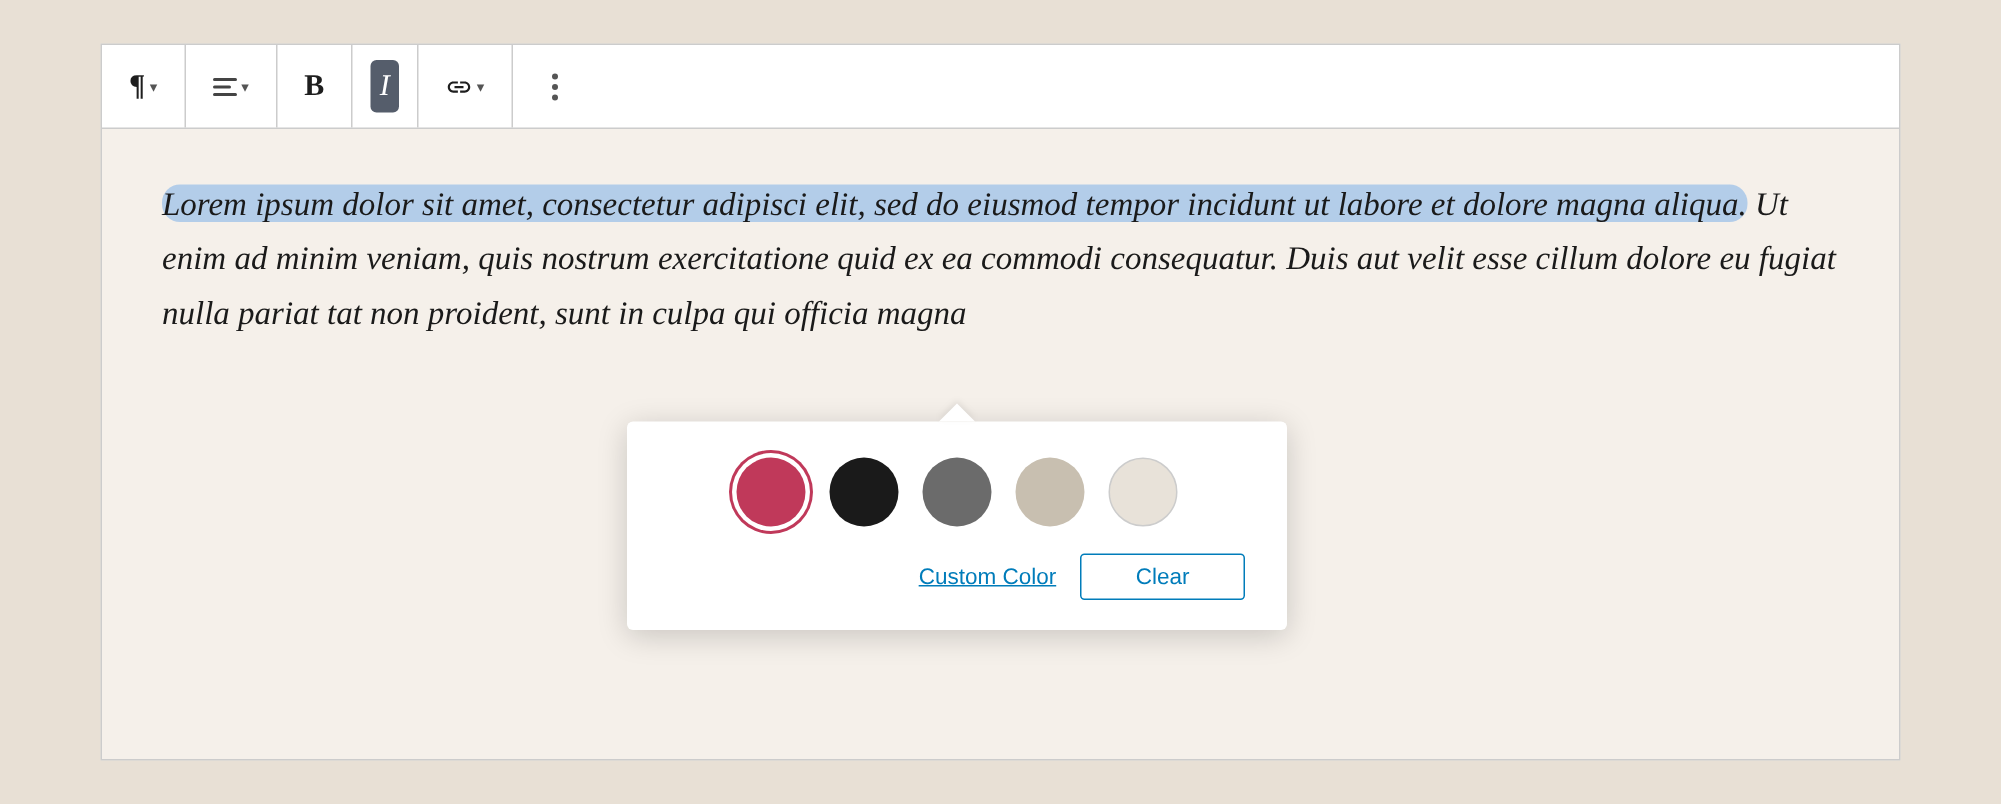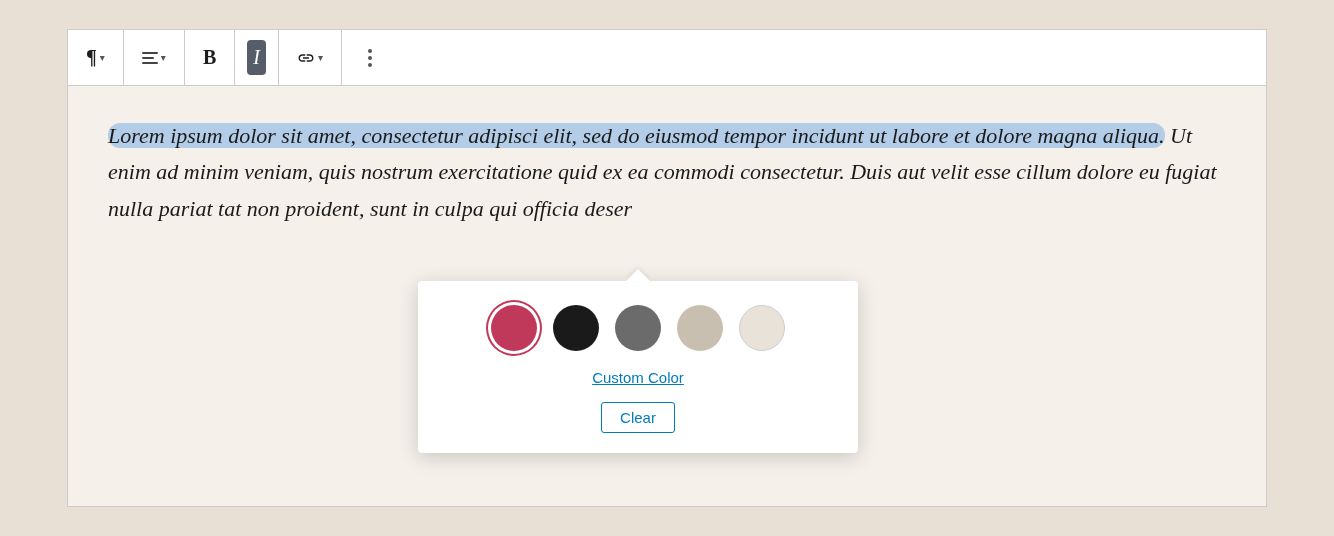--- a/index.html
+++ b/index.html
@@ -150,39 +150,38 @@
 
     .color-swatch.selected {
       box-shadow: 0 0 0 3px #fff, 0 0 0 5px #c0395a;
     }
 
     .popup-actions {
       display: flex;
       align-items: center;
       justify-content: flex-end;
       gap: 16px;
-      flex-direction: column;
     }
 
     .custom-color-link {
       color: #007cba;
       text-decoration: underline;
       cursor: pointer;
       font-family: -apple-system, BlinkMacSystemFont, 'Segoe UI', sans-serif;
       font-size: 15px;
       font-style: normal;
       background: none;
       border: none;
     }
 
     .clear-btn {
       font-family: -apple-system, BlinkMacSystemFont, 'Segoe UI', sans-serif;
       font-size: 15px;
       font-style: normal;
-      padding: 6px 18px;
+      padding: 6px 36px;
       border: 1.5px solid #007cba;
       color: #007cba;
       background: #fff;
       border-radius: 3px;
       cursor: pointer;
     }
 
     .three-dots {
       display: flex;
       flex-direction: column;
@@ -265,23 +264,23 @@
             <span></span>
             <span></span>
         </div>
       </button>
     </div>
   </div>
 
   <div class="content-area">
     <p>
       <span class="selected-text">Lorem ipsum dolor sit amet, consectetur adipisci elit, sed do eiusmod tempor incidunt ut labore et dolore magna aliqua.</span><span> Ut enim ad minim veniam, quis nostrum exercitatione</span>
-      <span>                          </span><span>quid ex ea commodi consectetur. Duis aut</span>
+      <span>                          </span><span>quid ex ea commodi consequatur. Duis aut</span>
       <span>                </span><span>velit esse cillum dolore eu fugiat nulla pariat</span>
-      <span>              </span><span>tat non proident, sunt in culpa qui officia deser</span>
+      <span>              </span><span>tat non proident, sunt in culpa qui officia magna</span>
     </p>
 
     <div class="color-popup">
       <div class="popup-arrow"></div>
       <div class="color-swatches">
         <button class="color-swatch selected" style="background-color: #c0395a;"></button>
         <button class="color-swatch" style="background-color: #1a1a1a;"></button>
         <button class="color-swatch" style="background-color: #6b6b6b;"></button>
         <button class="color-swatch" style="background-color: #c8bfb0;"></button>
         <button class="color-swatch" style="background-color: #e8e2d9; border: 1px solid #ccc;"></button>

